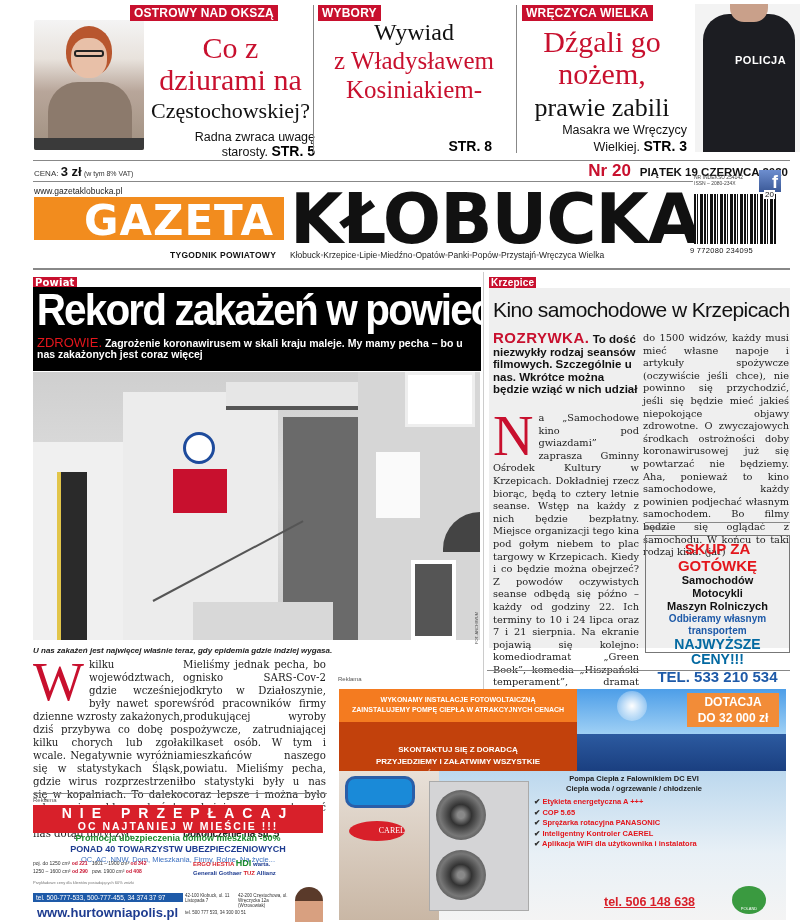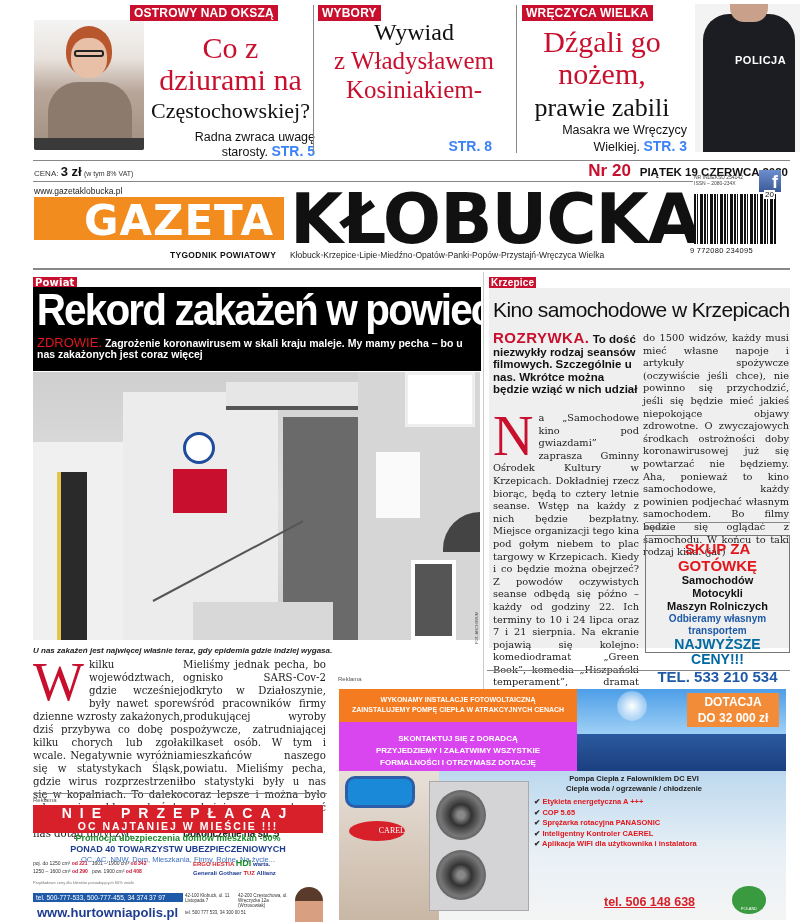--- a/index.html
+++ b/index.html
@@ -5,21 +5,21 @@
 *{box-sizing:border-box;margin:0;padding:0}
 html,body{width:800px;height:922px;overflow:hidden;background:#fff}
 body{font-family:"Liberation Sans",sans-serif;color:#111;position:relative}
 .abs{position:absolute}
 .red{color:#c8102e}
 .kicker{background:#c8102e;color:#fff;font-weight:bold;font-size:12px;padding:1px 4px;display:inline-block;letter-spacing:.2px}
 .vsep{background:#888;width:1px}
 .hline{background:#888;height:2px}
 .photo-woman{background:linear-gradient(180deg,#f4f4f4 0%,#e8e2dc 30%,#b8a69a 55%,#a09080 100%);border-radius:2px}
 .teaser-h{font-family:"Liberation Serif",serif;text-align:center;line-height:1.05}
-.str{color:#3b82f6;font-weight:bold}
+.str{color:#000000;font-weight:bold}
 .drop{float:left;font-family:"Liberation Serif",serif;color:#c8102e;font-size:54px;line-height:40px;margin:4px 5px 0 0}
 .body-txt{font-family:"DejaVu Serif",serif;font-size:10.2px;line-height:13px;color:#222;text-align:justify;hyphens:auto}
 .reklama{font-size:6px;color:#555}
 </style>
 </head>
 <body>
 
 <div class="abs" style="left:30px;top:0;width:285px;height:155px">
   <div class="abs photo-woman" style="left:4px;top:20px;width:110px;height:130px;overflow:hidden">
     <div class="abs" style="left:32px;top:6px;width:46px;height:50px;border-radius:50% 50% 45% 45%;background:#b8562e"></div>
@@ -188,21 +188,21 @@
   <div class="abs" style="left:4px;top:108px;color:#1e3c90;font-weight:bold;font-size:13px">www.hurtowniapolis.pl</div>
   <div class="abs" style="left:152px;top:113px;font-size:4.5px;color:#333">tel. 500 777 533, 34 300 00 51</div>
 </div>
 
 <div class="abs reklama" style="left:338px;top:676px">Reklama</div>
 <div class="abs" style="left:339px;top:689px;width:447px;height:231px;overflow:hidden">
   <div class="abs" style="left:0;top:0;width:238px;height:33px;background:#f47b20;color:#fff;font-weight:bold;font-size:7px;text-align:center;padding-top:6px;line-height:10px">
     <div>WYKONAMY INSTALACJE FOTOWOLTAICZNĄ</div>
       <div>ZAINSTALUJEMY POMPĘ CIEPŁA W ATRAKCYJNYCH CENACH</div>
   </div>
-  <div class="abs" style="left:0;top:33px;width:238px;height:49px;background:#d946ef;color:#fff;font-weight:bold;font-size:8px;text-align:center;padding-top:11px;line-height:12px">
+  <div class="abs" style="left:0;top:33px;width:238px;height:49px;background:#c2410c;color:#fff;font-weight:bold;font-size:8px;text-align:center;padding-top:22px;line-height:12px">
     <div>SKONTAKTUJ SIĘ Z DORADCĄ</div>
       <div>PRZYJEDZIEMY I ZAŁATWIMY WSZYSTKIE</div>
       <div>FORMALNOŚCI I OTRZYMASZ DOTACJĘ</div>
   </div>
   <div class="abs" style="left:238px;top:0;width:209px;height:82px;background:linear-gradient(180deg,#4d9ee8 0%,#9fd0f5 55%,#2c5aa0 55%,#1a3f80 100%)">
     <div class="abs" style="left:40px;top:2px;width:30px;height:30px;border-radius:50%;background:radial-gradient(#fff,rgba(255,255,255,0))"></div>
     <div class="abs" style="left:110px;top:4px;width:92px;height:34px;background:#f28c38;color:#fff;font-weight:bold;text-align:center;font-size:12px;line-height:16px;padding-top:1px">
       <div>DOTACJA</div>
         <div>DO 32 000 zł</div>
     </div>

